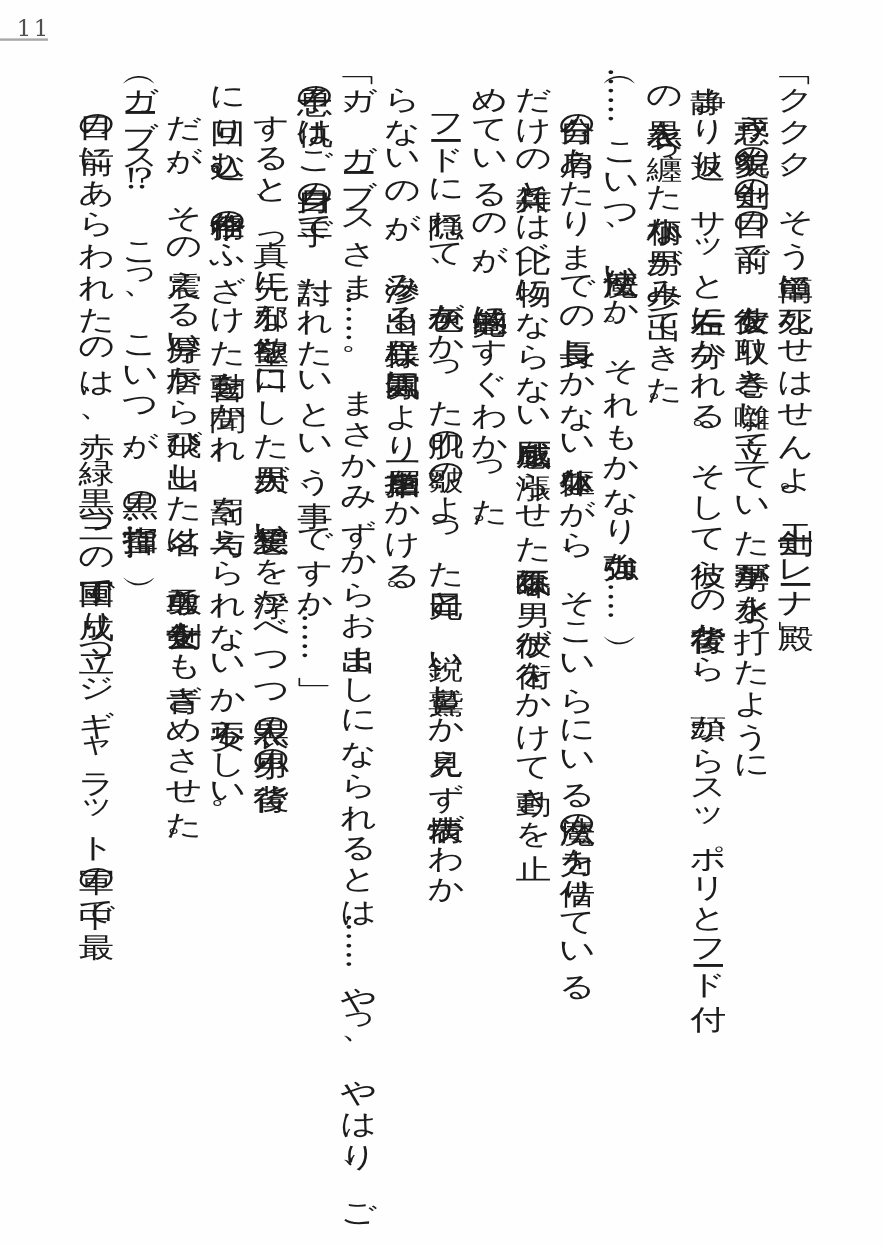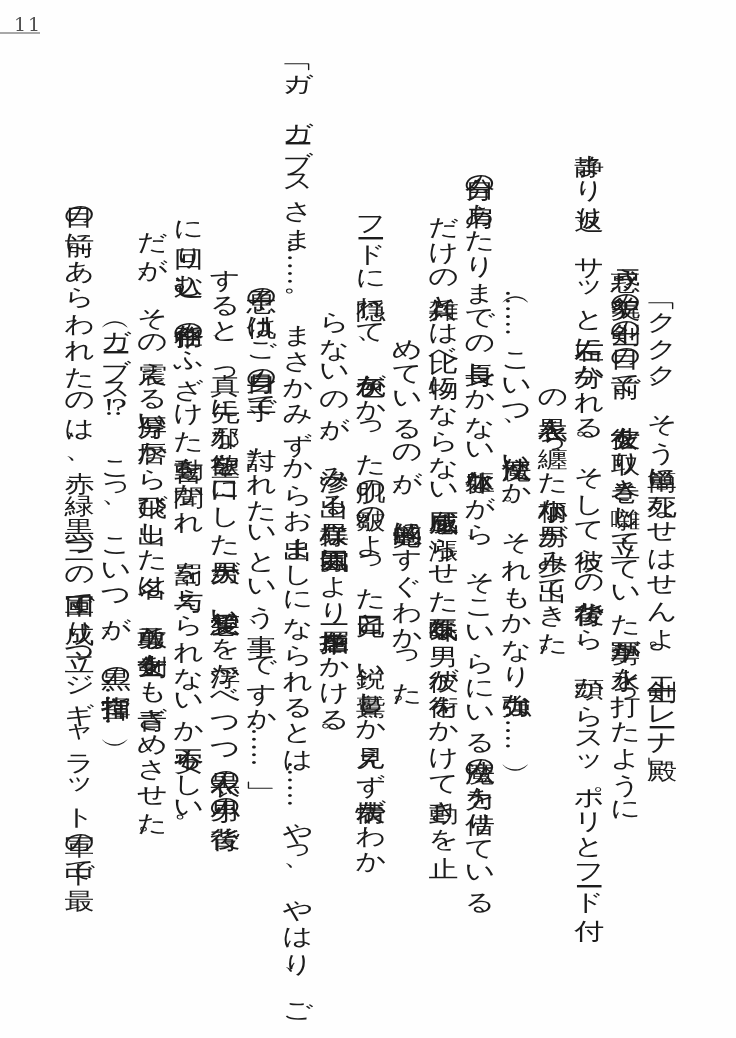--- a/index.html
+++ b/index.html
@@ -7,21 +7,20 @@
     padding: 0;
     background: #ffffff;
   }
   .page {
     position: relative;
     width: 736px;
     height: 1038px;
     background: #fefefe;
     overflow: hidden;
     font-family: "DejaVu Serif", "Liberation Serif", serif;
-    text-align: center;
   }
   .page-number {
     position: absolute;
     top: 13px;
     left: 14px;
     font-size: 19px;
     letter-spacing: 2px;
     color: #4f4f4f;
     font-family: "DejaVu Serif", "Liberation Serif", serif;
   }

